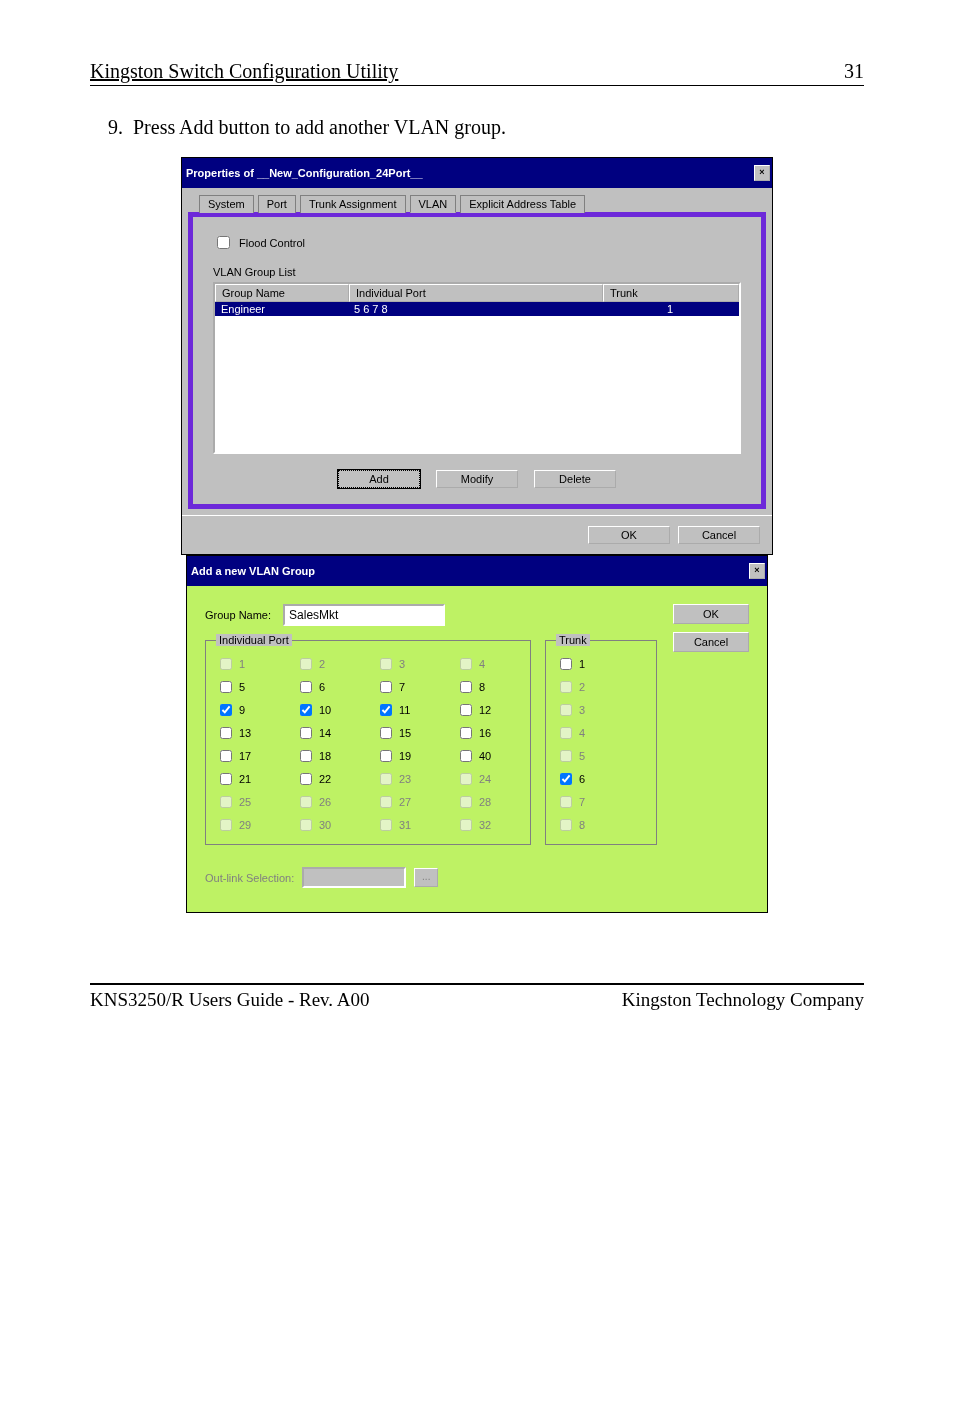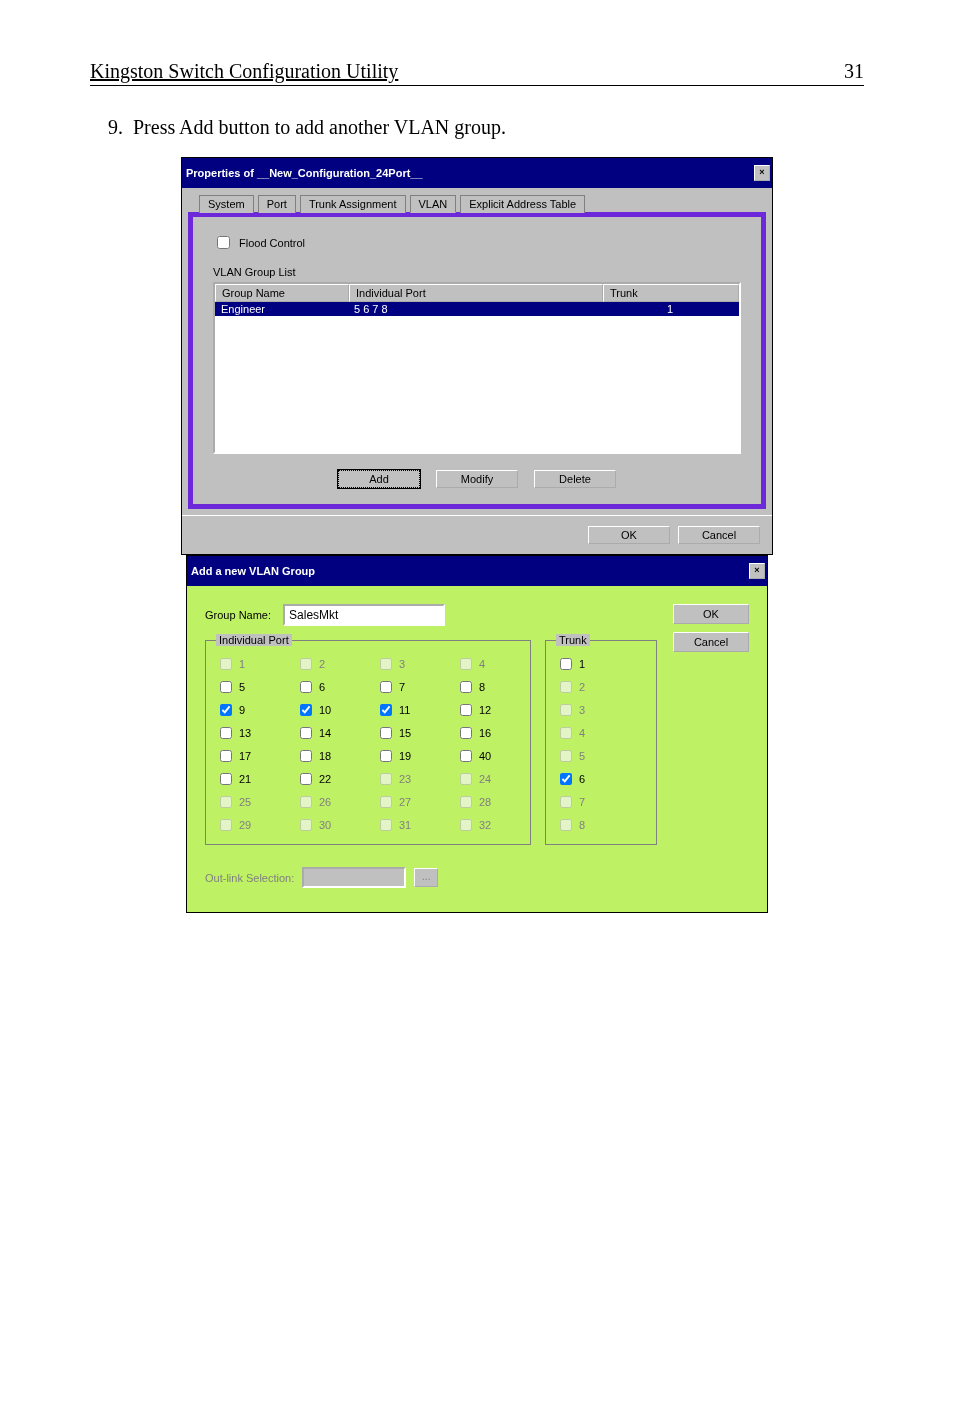--- a/index.html
+++ b/index.html
@@ -300,13 +300,17 @@
           </div>
         </div>
         <div class="side-btns">
           <div class="side-btn">OK</div>
           <div class="side-btn">Cancel</div>
         </div>
       </div>
     </div>
   </div>
 
+  <div class="footer">
+    <span>KNS3250/R Users Guide - Rev. A00</span>
+    <span>Kingston Technology Company</span>
+  </div>
 </div>
 
 </body></html>

